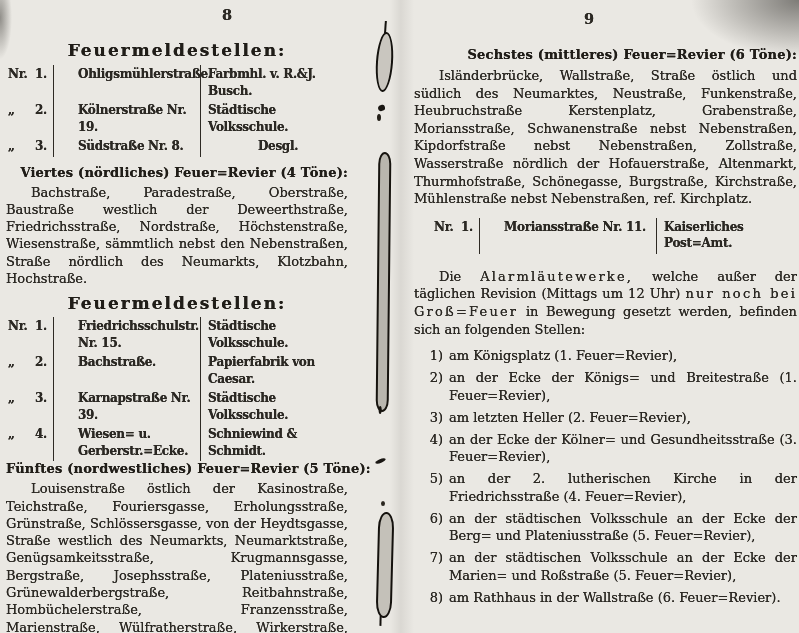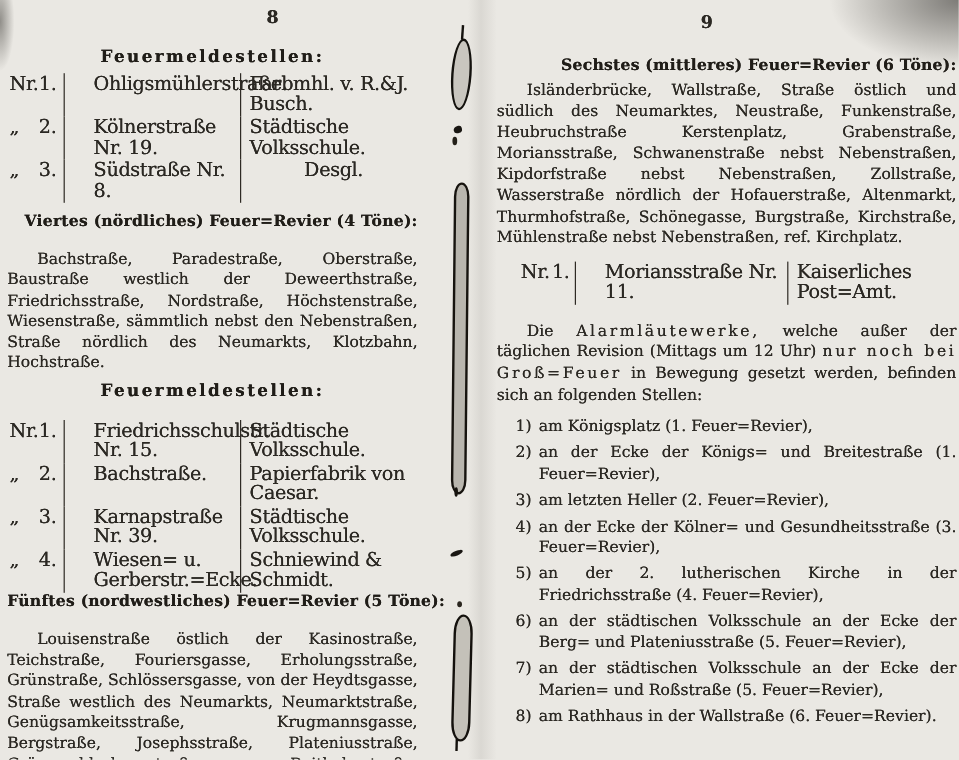--- a/index.html
+++ b/index.html
@@ -33,46 +33,46 @@
   .m-tear2:after{content:"";position:absolute;left:2px;bottom:-10px;width:2px;height:10px;background:#14110d;}
 
   .page{position:absolute;top:0;}
   .page-left{left:6px;width:342px;}
   .page-right{left:414px;width:383px;}
 
   .pagenum{font-weight:bold;font-size:14.5px;}
   .pagenum-left{margin:6px 0 0 216px;}
   .pagenum-right{margin:10px 0 0 170px;}
 
-  .h-melde{text-align:center;font-weight:bold;font-size:14px;letter-spacing:2px;color:#201d18;}
+  .h-melde{text-align:center;font-weight:bold;font-size:17px;letter-spacing:2px;color:#201d18;}
   .h-sec{text-align:right;font-weight:bold;font-size:13px;letter-spacing:.2px;white-space:nowrap;color:#201d18;}
 
   .para{font-size:13px;line-height:17.3px;text-align:justify;text-indent:25px;}
   .page-right .para{line-height:17.6px;}
 
-  .fm-table{display:grid;font-size:16px;line-height:16.5px;letter-spacing:-.3px;white-space:pre-line;}
+  .fm-table{display:grid;font-size:12px;line-height:16.5px;letter-spacing:-.3px;white-space:pre-line;font-weight:bold;}
   .t-left{grid-template-columns:22px 25px 147px 1fr;}
   .t-right{grid-template-columns:28px 19px 177px 1fr;margin-left:18px;}
   .trow{display:contents;}
   .c{padding-top:1px;padding-bottom:2px;}
   .c-label{padding-left:2px;}
   .c-no{text-align:right;padding-right:6px;}
   .c-loc{border-left:1.4px solid #2e2a24;padding-left:24px;}
   .c-desc{border-left:1.4px solid #2e2a24;padding-left:7px;}
   .c-center{text-align:center;}
 
   .sp{letter-spacing:2.2px;}
 
   .alarm-list{margin-top:9px;}
   .alarm-item{display:flex;margin-bottom:4.5px;font-size:13px;line-height:17.5px;}
   .alarm-no{flex:none;width:29px;text-align:right;}
   .alarm-text{flex:1;padding-left:6px;text-align:justify;}
 
   .mt17{margin-top:17px;}.mt8{margin-top:8px;}.mt6{margin-top:6px;}.mt5{margin-top:5px;}
-  .mt4{margin-top:16px;}.mt0{margin-top:0;}.mt20{margin-top:20px;}.mt25{margin-top:25px;}
+  .mt4{margin-top:4px;}.mt0{margin-top:0;}.mt20{margin-top:20px;}.mt25{margin-top:25px;}
   .mt10{margin-top:10px;}.mt14{margin-top:14px;}
 </style>
 </head>
 <body>
 
 <div class="shade-tr"></div>
 <div class="shade-tl"></div>
 <div class="gutter-shade"></div>
 <div class="mark m-tear1"></div>
 <div class="mark m-speck1"></div>

